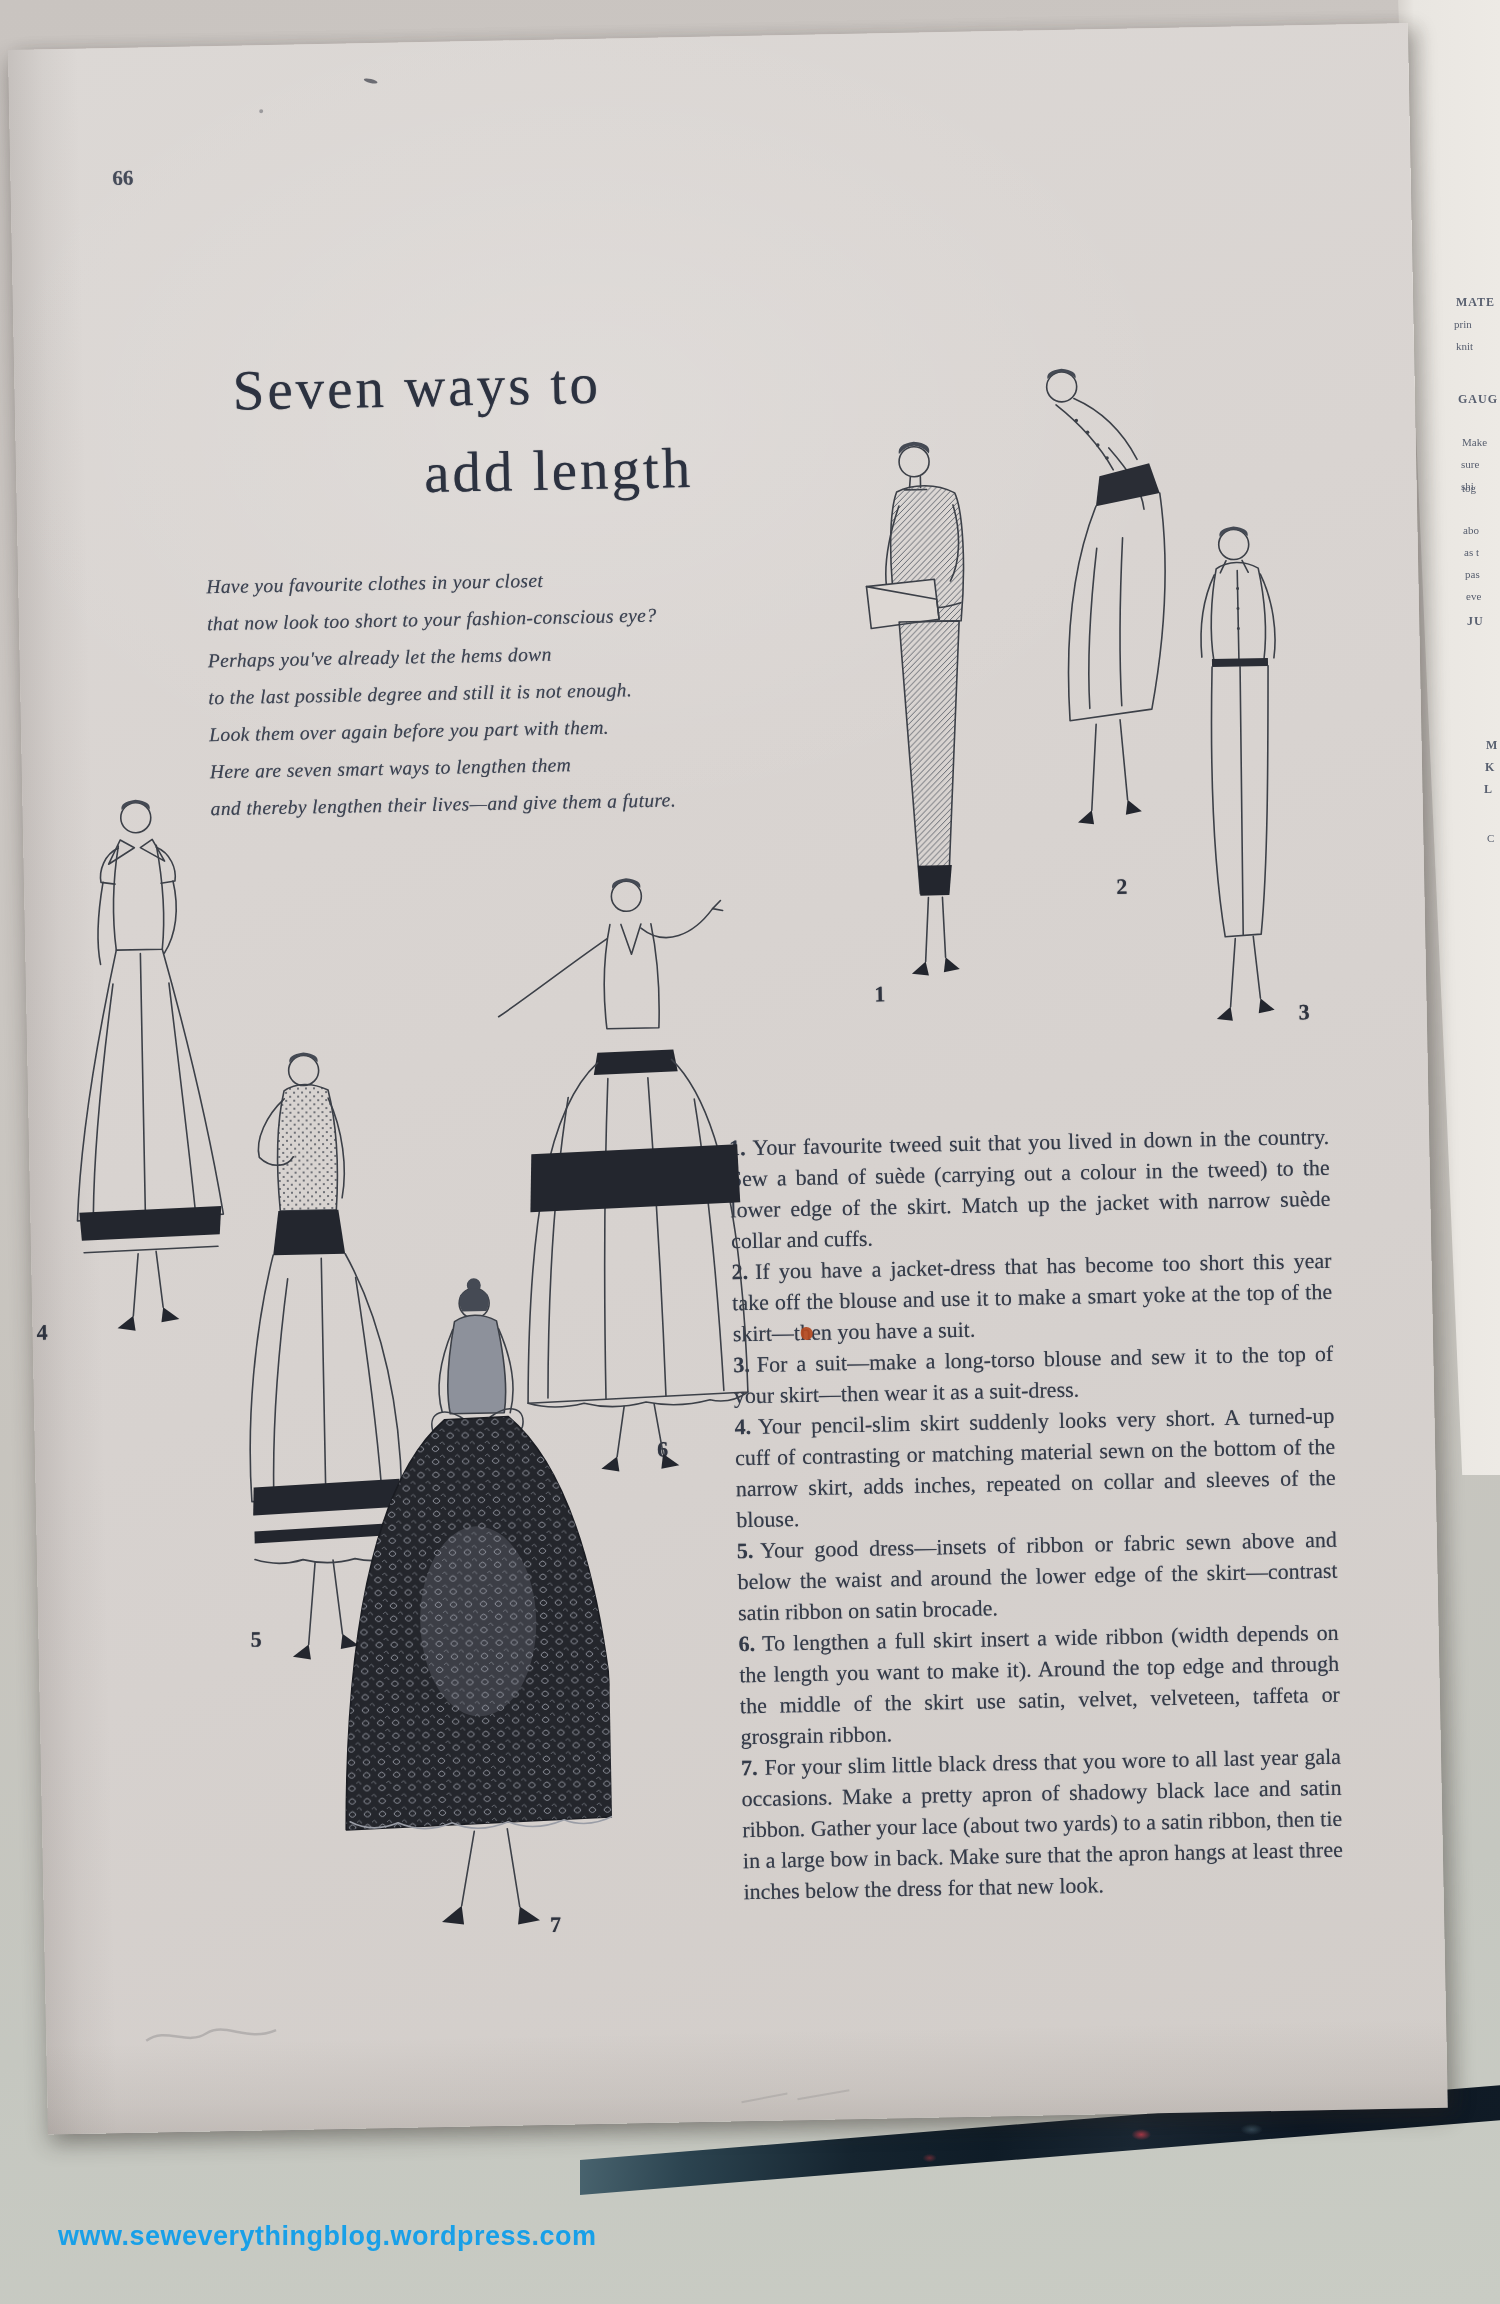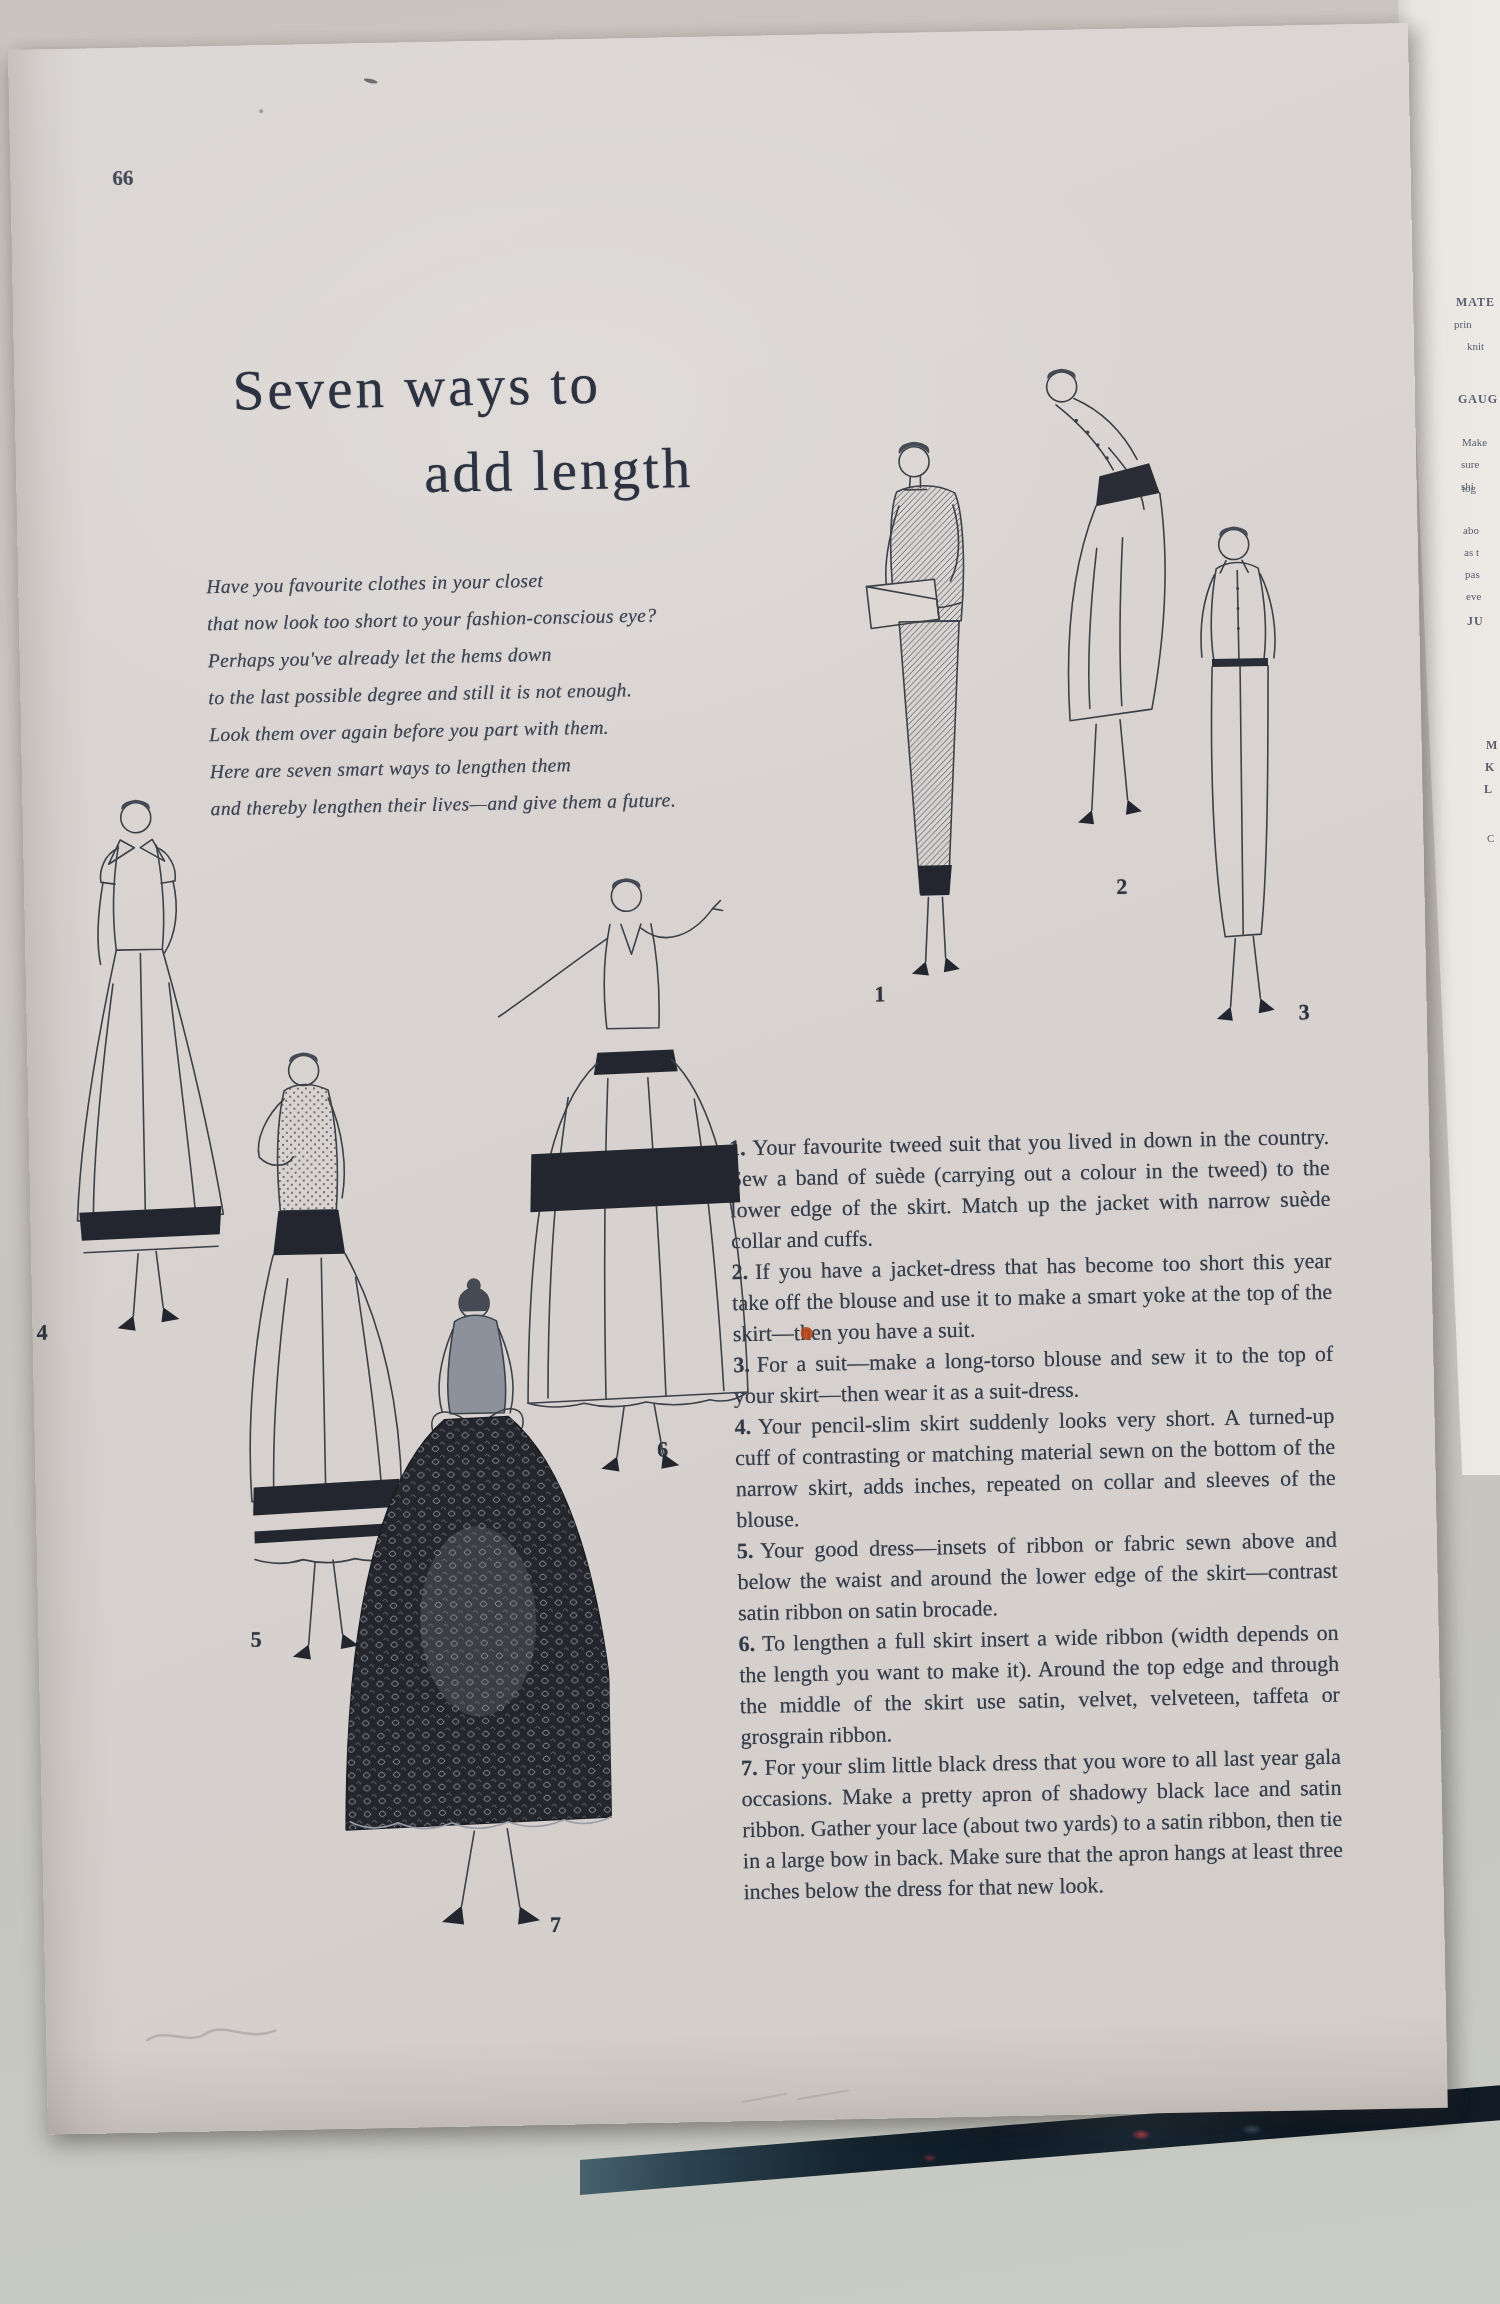--- a/index.html
+++ b/index.html
@@ -101,21 +101,21 @@
       <path d="M10 3 q3 -4 4.5 1" stroke="#7c8089" fill="none" stroke-width="0.8"></path>
     </pattern>
   </defs>
 </svg>
 
 <div class="surface">
 
   <div class="next-page">
     <span class="frag b" style="left:64px;top:295px">MATE</span>
     <span class="frag" style="left:62px;top:318px">prin</span>
-    <span class="frag" style="left:75px;top:340px">knit</span>
+    <span class="frag" style="left:64px;top:340px">knit</span>
     <span class="frag b" style="left:66px;top:392px">GAUG</span>
     <span class="frag" style="left:70px;top:436px">Make</span>
     <span class="frag" style="left:69px;top:458px">sure</span>
     <span class="frag" style="left:69px;top:480px">shi</span>
     <span class="frag" style="left:70px;top:482px">tog</span>
     <span class="frag" style="left:71px;top:524px">abo</span>
     <span class="frag" style="left:72px;top:546px">as t</span>
     <span class="frag" style="left:73px;top:568px">pas</span>
     <span class="frag" style="left:74px;top:590px">eve</span>
     <span class="frag b" style="left:75px;top:614px">JU</span>
@@ -308,13 +308,14 @@
     <span class="speck" style="left:355px;top:36px;width:14px;height:4px;transform:rotate(14deg);opacity:.7"></span>
     <span class="speck" style="left:250px;top:64px;width:4px;height:4px;opacity:.4"></span>
     <svg class="scribble" style="left:95px;top:1975px" width="150" height="30" viewBox="0 0 150 30">
       <path d="M5 18 C25 4 45 24 65 12 C85 0 105 22 135 10" stroke="rgba(70,72,80,.45)" stroke-width="2.5" fill="none"></path>
     </svg>
     <svg class="scribble" style="left:690px;top:2052px" width="120" height="20" viewBox="0 0 120 20">
       <path d="M4 14 L50 6 M60 12 L112 4" stroke="rgba(70,72,80,.3)" stroke-width="2" fill="none"></path>
     </svg>
   </div>
 
+  <div class="watermark">www.seweverythingblog.wordpress.com</div>
 </div>
 
 </body></html>

